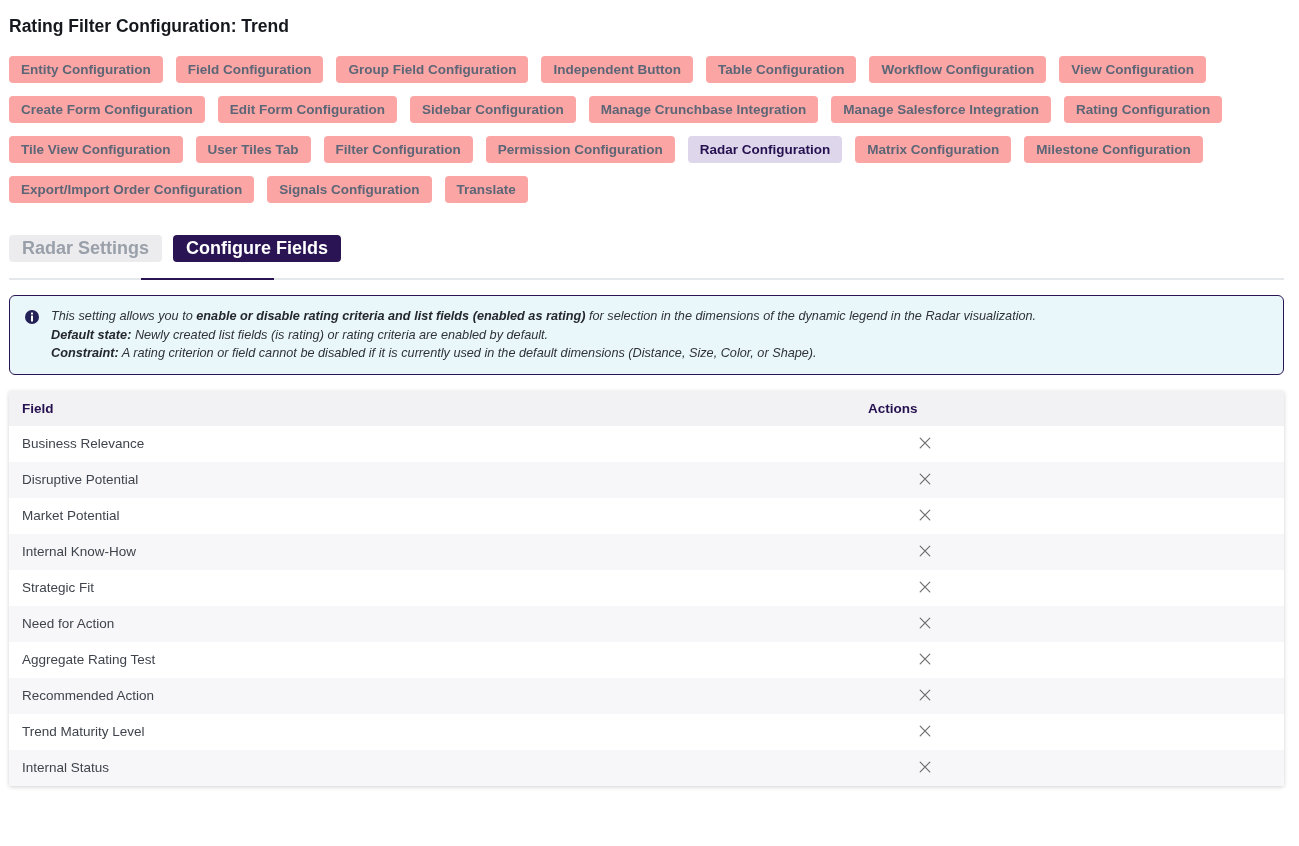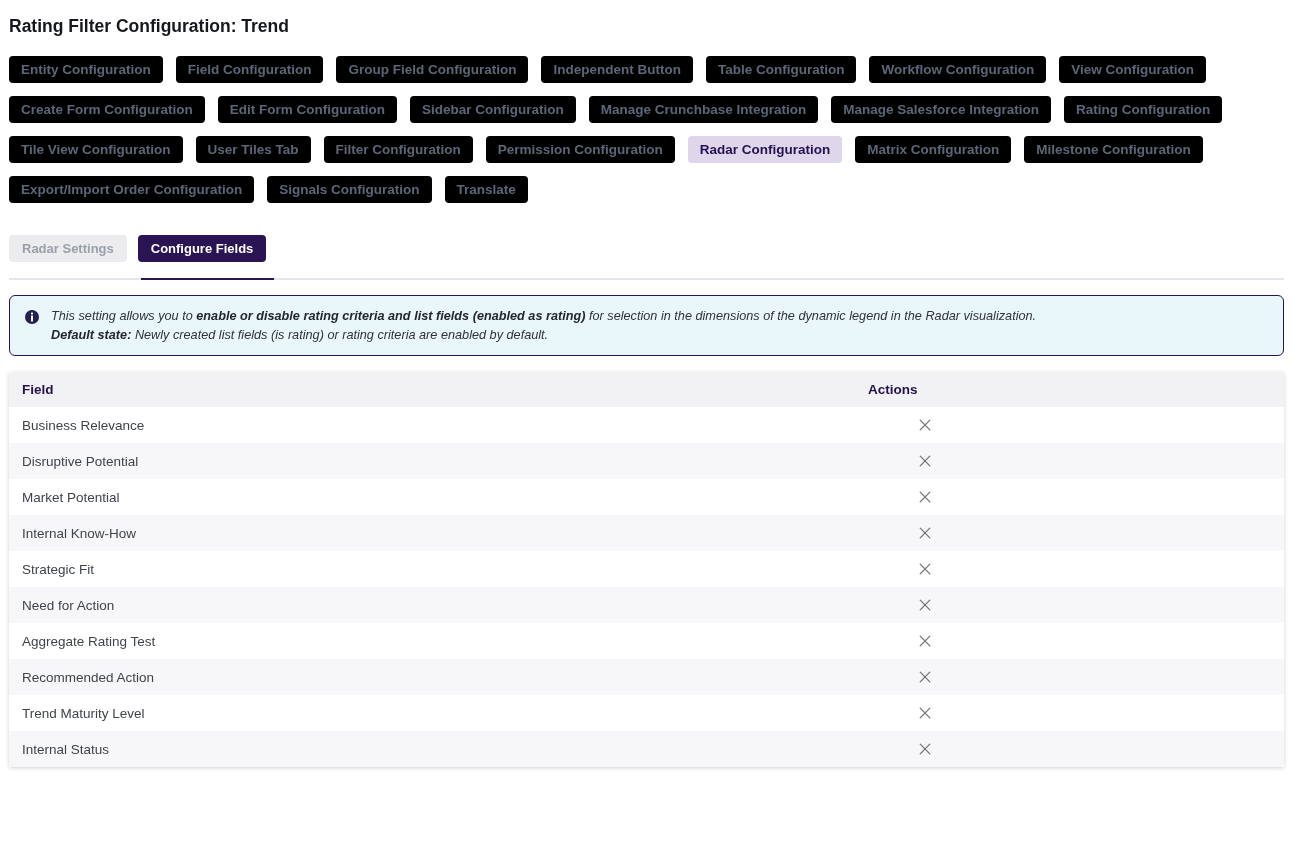--- a/index.html
+++ b/index.html
@@ -19,21 +19,21 @@
     color: #15181d;
     margin: 0 0 19px 0;
     line-height: 22px;
   }
 
   
   .chip-rows { margin-bottom: 32px; }
   .chip-row { display: flex; gap: 13px; margin-bottom: 13px; }
   .chip {
     display: inline-block;
-    background: #000000;
+    background: #fca5a5;
     color: #5c6676;
     font-weight: bold;
     font-size: 13.5px;
     line-height: 27px;
     height: 27px;
     padding: 0 12px;
     border-radius: 4px;
     white-space: nowrap;
     cursor: pointer;
     border: none;
@@ -41,21 +41,21 @@
   }
   .chip.active { background: #ded7ec; color: #261150; }
 
   
   .tabs { display: flex; gap: 11px; }
   .tab {
     display: inline-block;
     background: #ececee;
     color: #9aa0aa;
     font-weight: bold;
-    font-size: 13px;
+    font-size: 18px;
     line-height: 27px;
     height: 27px;
     padding: 0 13px;
     border-radius: 4px;
     white-space: nowrap;
     cursor: pointer;
     border: none;
     font-family: inherit;
   }
   .tab.active { background: #2a1454; color: #ffffff; }
@@ -184,20 +184,21 @@
 
   <div class="info-box">
     <svg class="info-icon" width="14" height="14" viewBox="0 0 14 14">
       <circle cx="7" cy="7" r="7" fill="#232156"></circle>
       <rect x="6" y="2.6" width="2" height="2" rx="0.4" fill="#ffffff"></rect>
       <rect x="6" y="5.6" width="2" height="6" rx="0.4" fill="#ffffff"></rect>
     </svg>
     <div class="info-text">
       <p><span>This setting allows you to </span><b>enable or disable rating criteria and list fields (enabled as rating)</b><span> for selection in the dimensions of the dynamic legend in the Radar visualization.</span></p>
       <p><b>Default state:</b><span> Newly created list fields (is rating) or rating criteria are enabled by default.</span></p>
+      <p><b>Constraint:</b><span> A rating criterion or field cannot be disabled if it is currently used in the default dimensions (Distance, Size, Color, or Shape).</span></p>
     </div>
   </div>
 
   <div class="fields-table">
     <div class="thead">
       <div class="cell">Field</div>
       <div class="cell">Actions</div>
     </div>
     <div class="tbody">
         <div class="trow">

